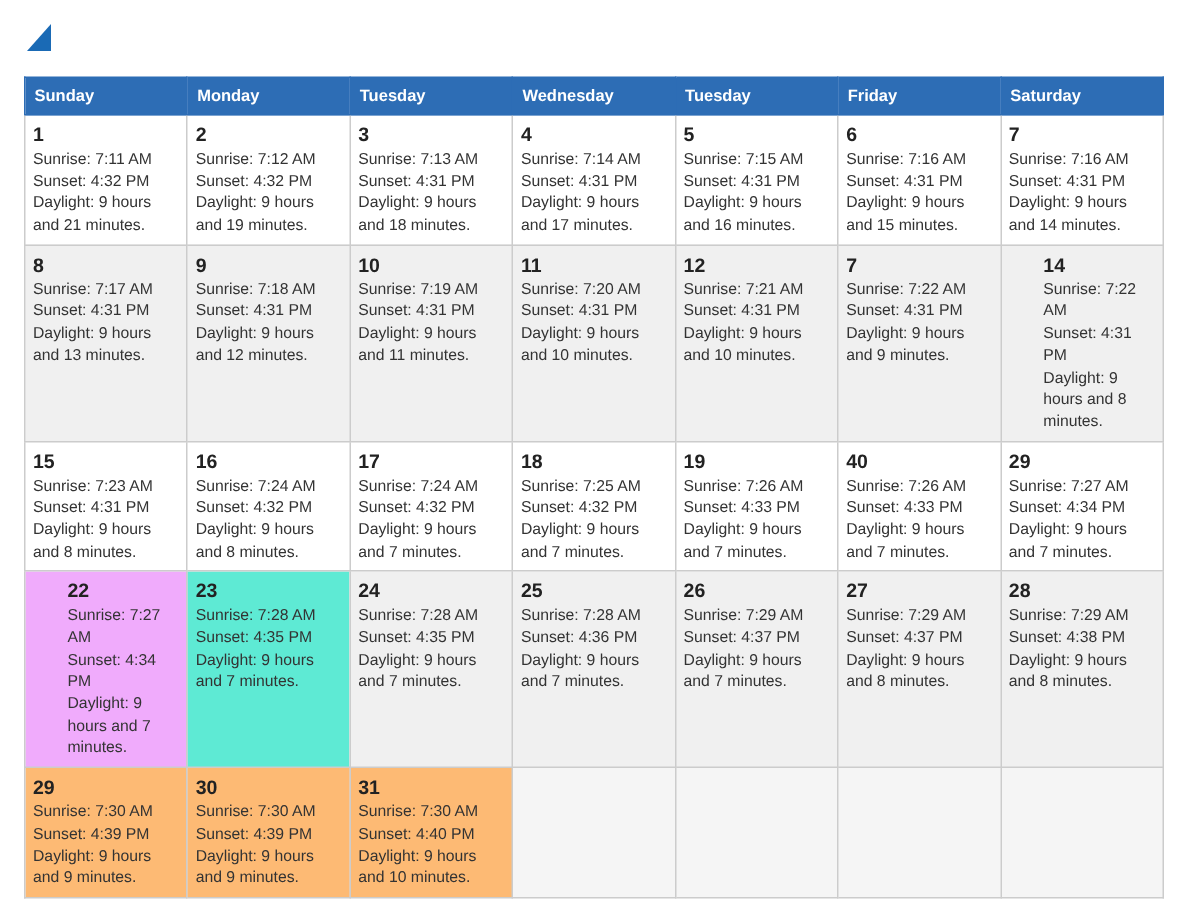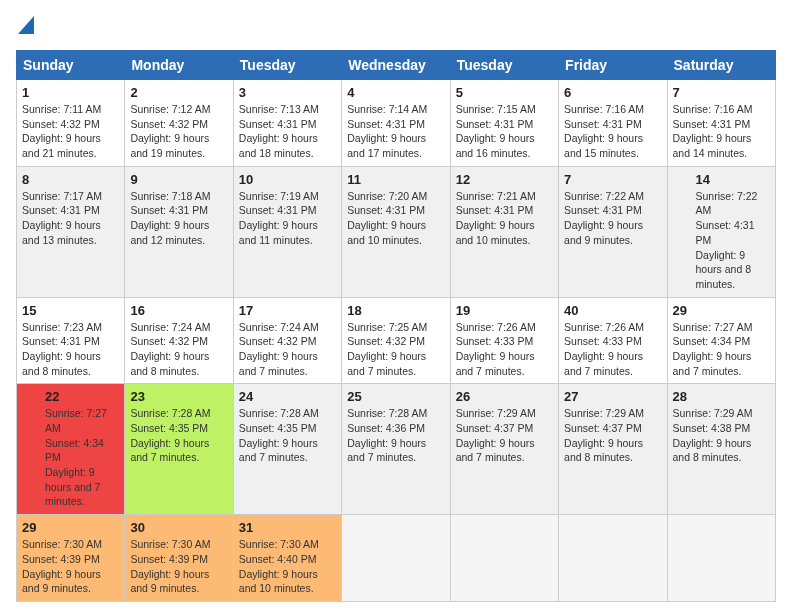--- a/index.html
+++ b/index.html
@@ -37,21 +37,21 @@
     .calendar {
       width: 100%;
       border-collapse: collapse;
       font-size: 11px;
     }
     .calendar th {
       background-color: #2d6db5;
       color: #fff;
       text-align: left;
       padding: 6px 6px;
-      font-size: 14px;
+      font-size: 11px;
       font-weight: bold;
       border: 1px solid #2d6db5;
     }
     .calendar td {
       border: 1px solid #ccc;
       vertical-align: top;
       padding: 5px 5px;
       width: calc(100% / 7);
       min-height: 80px;
       background: #fff;
@@ -198,25 +198,25 @@
         <td>
         <span class="day-num">40</span>
         <span class="day-info">Sunrise: 7:26 AM<br>Sunset: 4:33 PM<br>Daylight: 9 hours and 7 minutes.</span>
       </td>
         <td>
         <span class="day-num">29</span>
         <span class="day-info">Sunrise: 7:27 AM<br>Sunset: 4:34 PM<br>Daylight: 9 hours and 7 minutes.</span>
       </td>
       </tr>
       <tr>
-        <td style="background-color: #ef4444; padding-left: 28px;">
+        <td style="background-color: #f0abfc; padding-left: 28px;">
         <span class="day-num">22</span>
         <span class="day-info">Sunrise: 7:27 AM<br>Sunset: 4:34 PM<br>Daylight: 9 hours and 7 minutes.</span>
       </td>
-        <td style="background-color: #bef264;">
+        <td style="background-color: #5eead4;">
         <span class="day-num">23</span>
         <span class="day-info">Sunrise: 7:28 AM<br>Sunset: 4:35 PM<br>Daylight: 9 hours and 7 minutes.</span>
       </td>
         <td style="background-color: rgb(240, 240, 240);">
         <span class="day-num">24</span>
         <span class="day-info">Sunrise: 7:28 AM<br>Sunset: 4:35 PM<br>Daylight: 9 hours and 7 minutes.</span>
       </td>
         <td style="background-color: rgb(240, 240, 240);">
         <span class="day-num">25</span>
         <span class="day-info">Sunrise: 7:28 AM<br>Sunset: 4:36 PM<br>Daylight: 9 hours and 7 minutes.</span>

